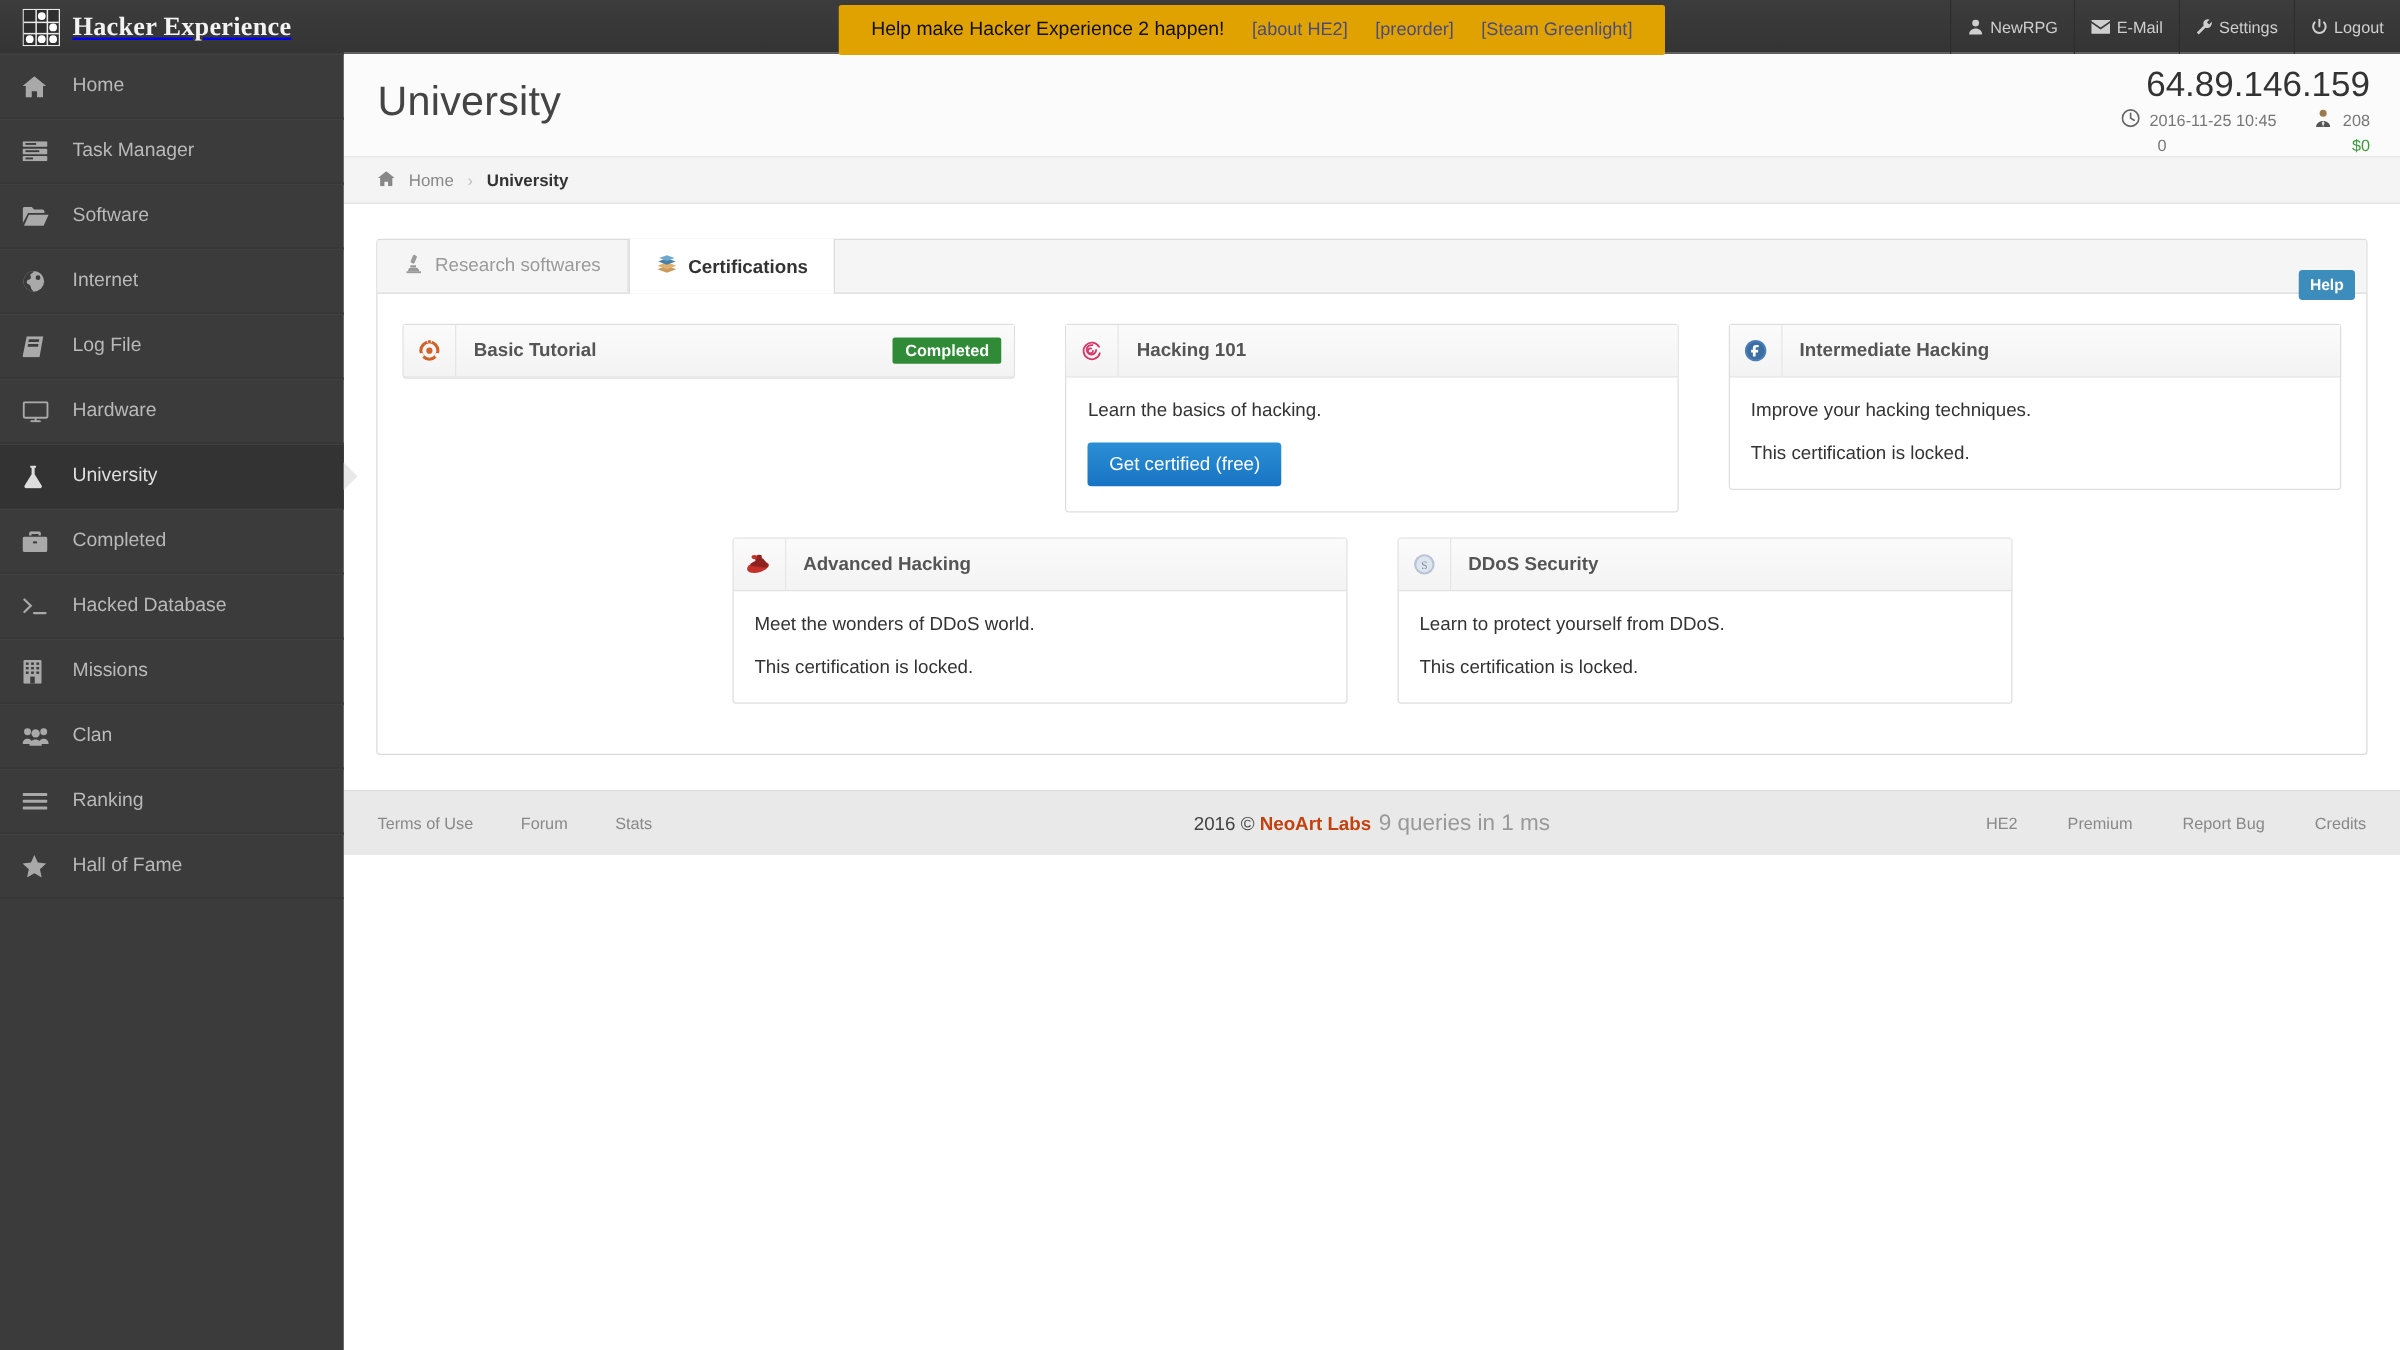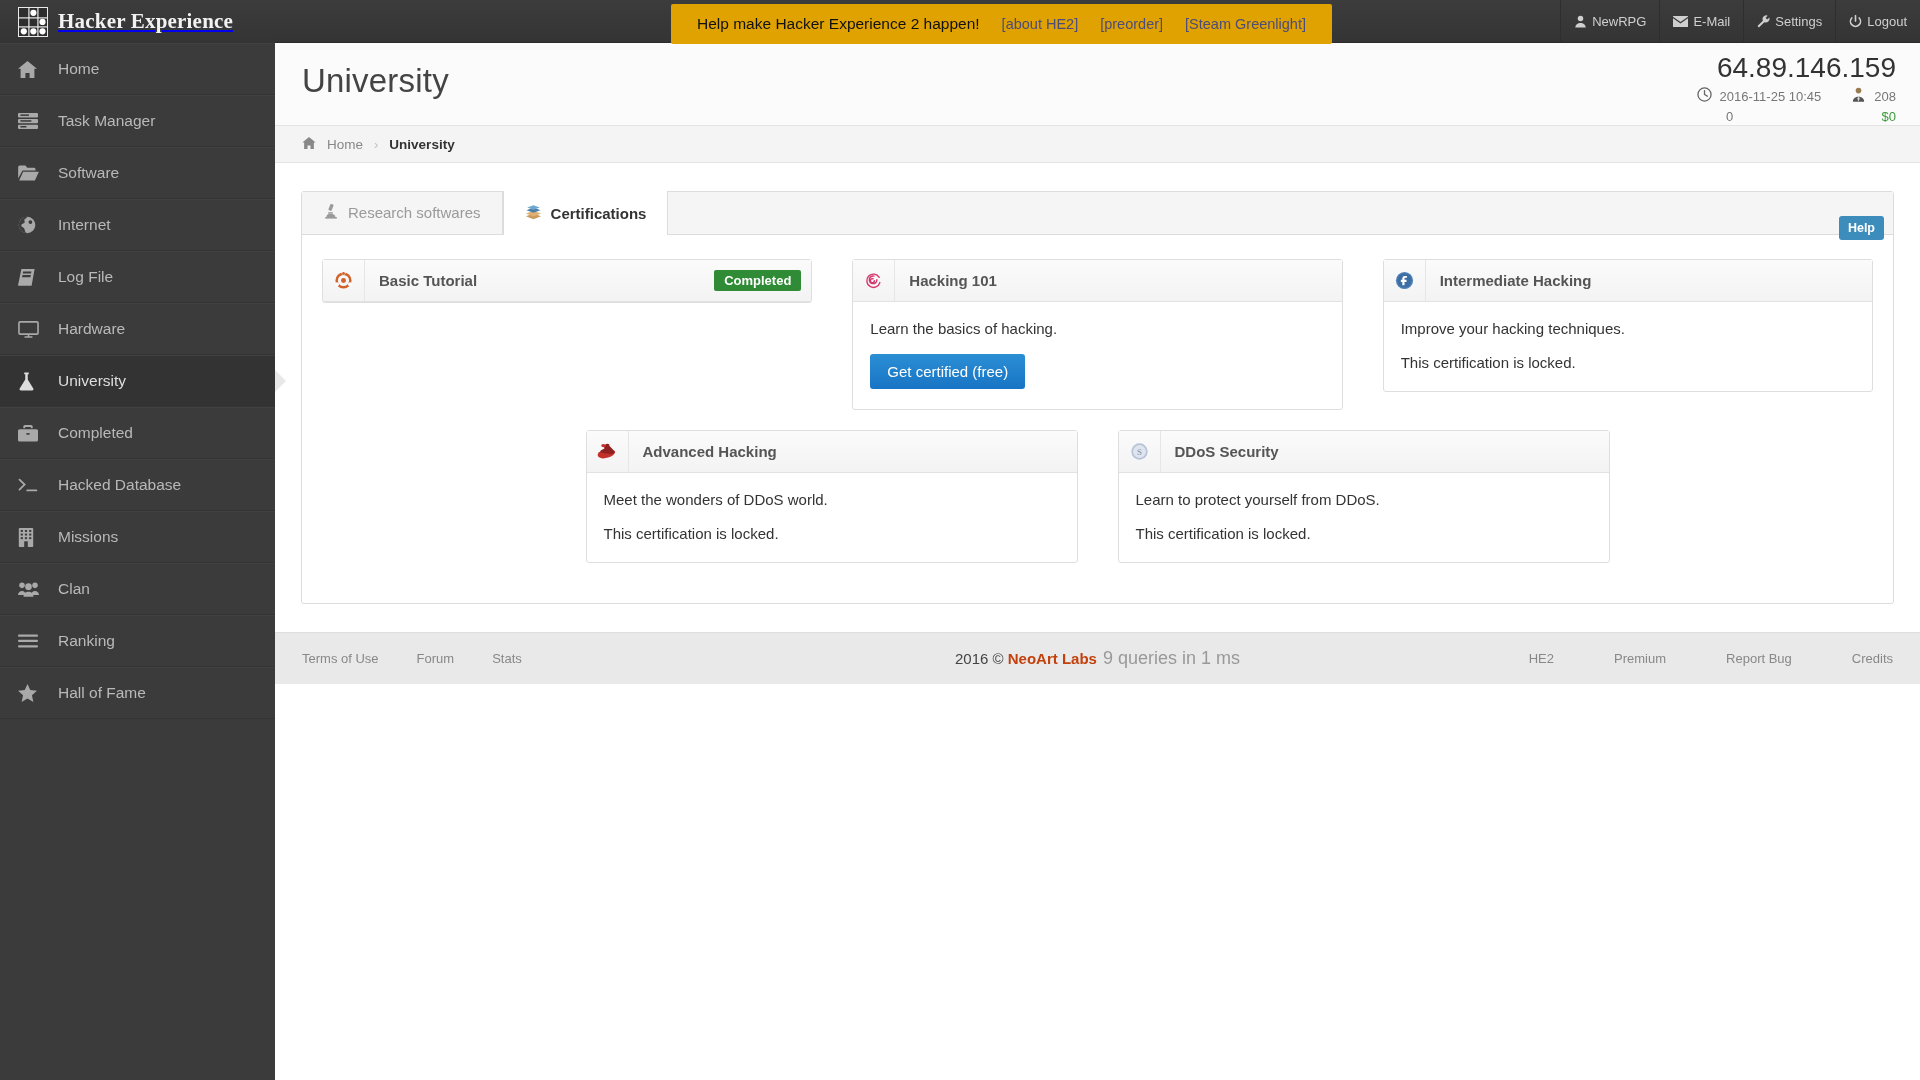--- a/index.html
+++ b/index.html
@@ -155,21 +155,21 @@
   .footer{
     margin-top:28px; height:52px; background:#e9e9e9; border-top:1px solid #dedede;
     display:flex; align-items:center; position:relative; font-size:13px; color:#888;
   }
   .foot-left{ position:absolute; left:27px; display:flex; gap:38px; }
   .foot-left a{ color:#888; text-decoration:none; }
   .foot-center{ position:absolute; left:0; right:0; text-align:center; color:#777; }
   .foot-center b{ color:#c2410c; font-size:15px; }
   .foot-center .big{ font-size:15px; color:#444; }
   .foot-center .q{ font-size:18px; color:#999; margin-left:6px;text-align:center; }
-  .foot-right{ position:absolute; right:27px; display:flex; gap:60px; }
+  .foot-right{ position:absolute; right:27px; display:flex; gap:40px; }
   .foot-right a{ color:#888; text-decoration:none; }
 </style>
 </head>
 <body>
 
 <div class="topbar">
 
   <a class="brand" href="#">
     <span class="brand-logo">
       <svg width="30" height="30" viewBox="0 0 30 30">

